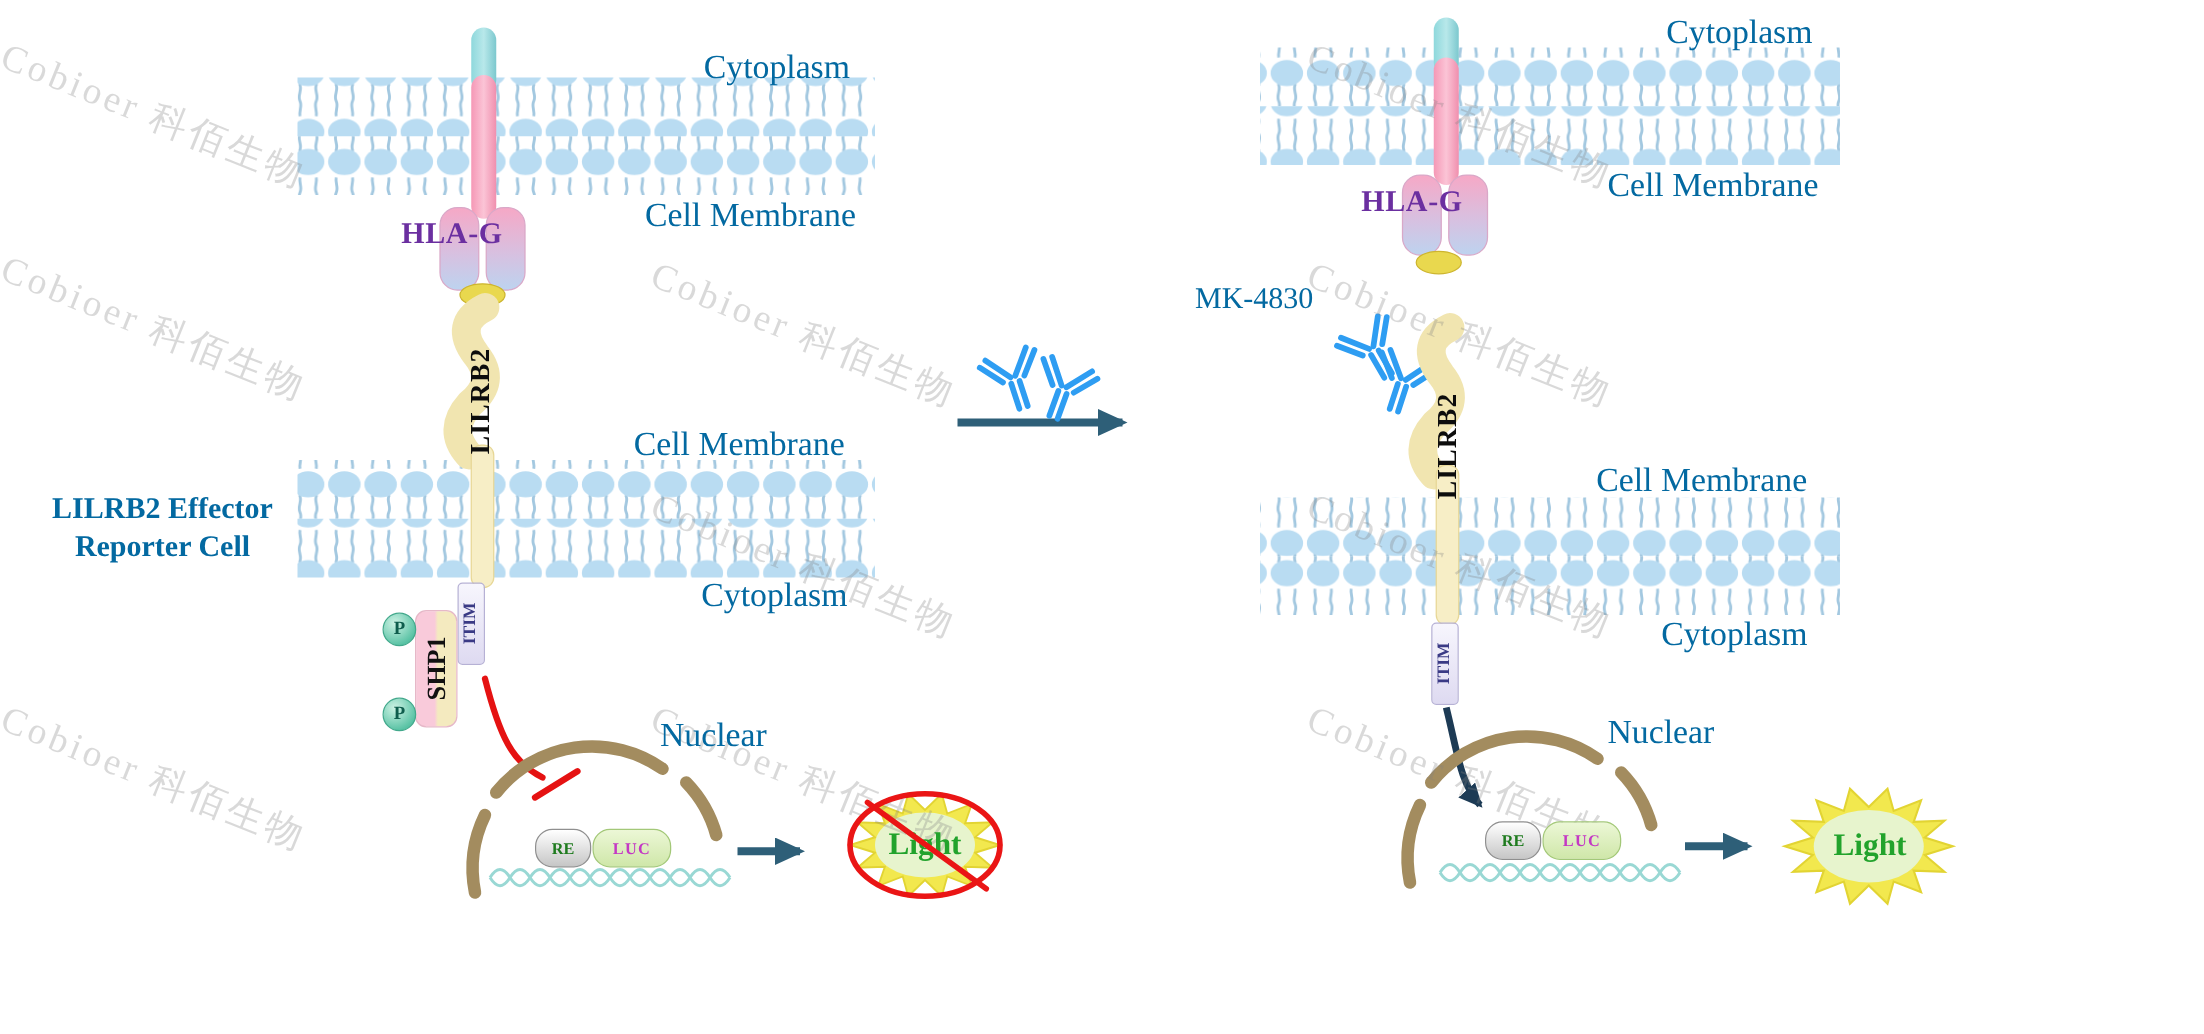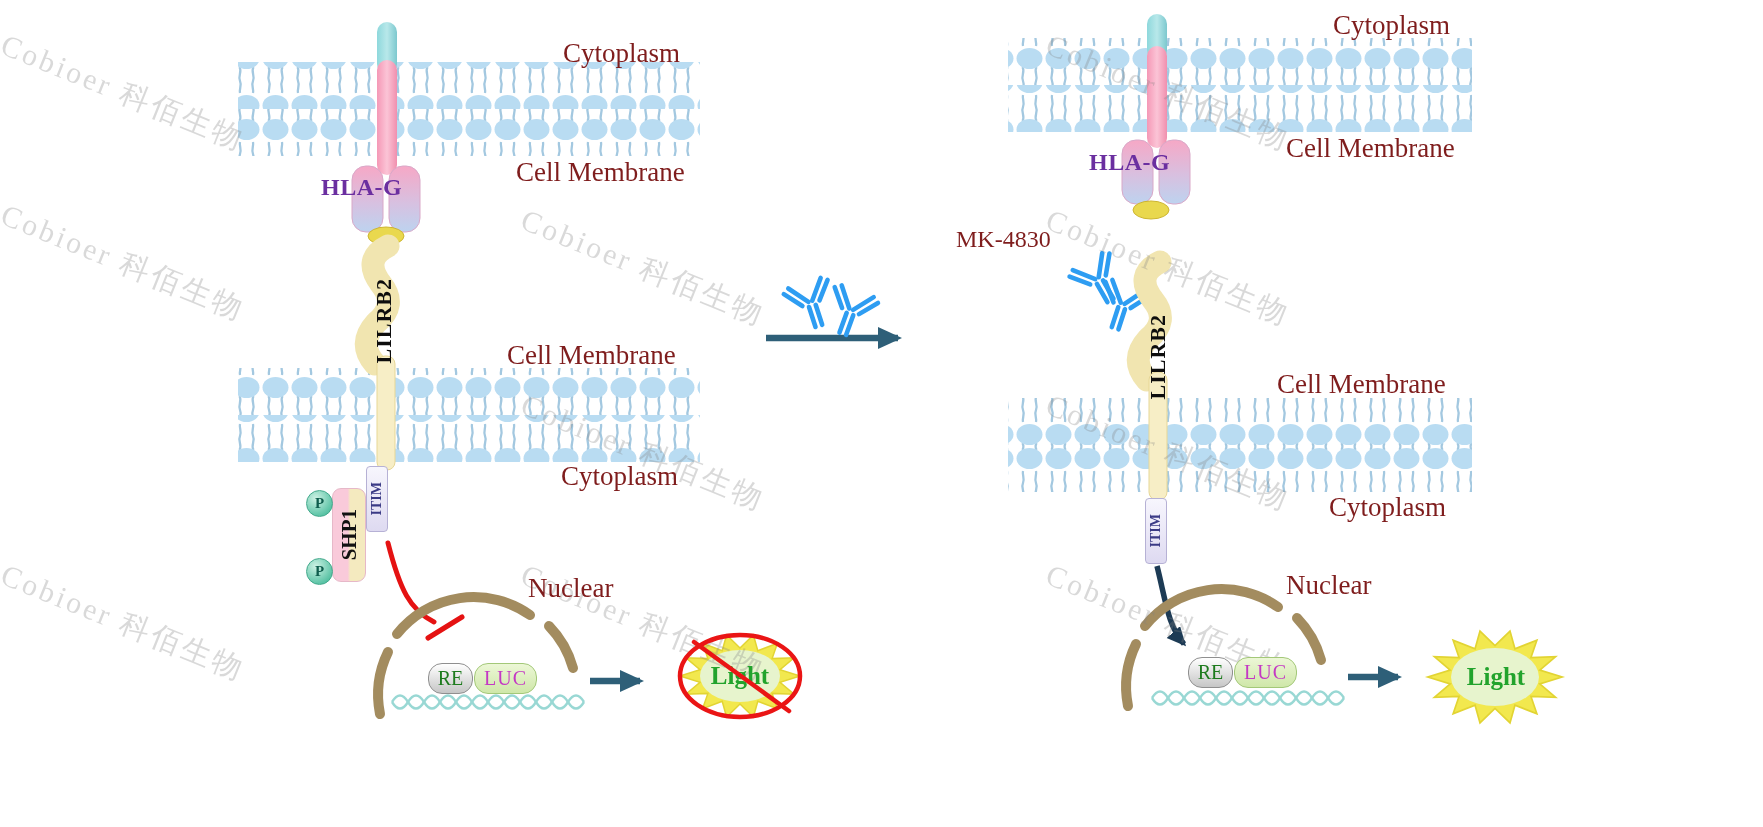--- a/index.html
+++ b/index.html
@@ -4,42 +4,42 @@
 <style>
   *{margin:0;padding:0;box-sizing:border-box}
   html,body{background:#fff}
   body{font-family:"Liberation Serif",serif}
   .stage{position:relative;width:1763px;height:827px;background:#fff;overflow:hidden}
   .gfx{position:absolute;left:0;top:0;z-index:1}
   .gfx-top{position:absolute;left:0;top:0;z-index:12;pointer-events:none}
   .wm{position:absolute;z-index:5;font-size:30px;letter-spacing:3px;color:rgba(128,128,128,.30);
       transform:rotate(22deg);transform-origin:left top;white-space:nowrap;pointer-events:none;
       font-family:"Liberation Serif",serif}
-  .lbl{position:absolute;z-index:10;color:#7f1d1d;white-space:nowrap;font-family:"Liberation Serif",serif}
+  .lbl{position:absolute;z-index:10;color:#0369a1;white-space:nowrap;font-family:"Liberation Serif",serif}
   .big{font-size:27px}
   .cellname{font-weight:bold;font-size:24px;text-align:center;line-height:1.3;white-space:normal}
   .hlag{font-weight:bold;font-size:24px;color:#6b2fa0;letter-spacing:.5px}
   .mk{font-weight:normal;font-size:24px}
   .vwrap{position:absolute;z-index:10;display:flex;align-items:center;justify-content:center}
   .vtext{writing-mode:vertical-rl;transform:rotate(180deg);white-space:nowrap;display:inline-block;
          font-family:"Liberation Serif",serif}
   .lilrb2-t{font-weight:bold;font-size:22px;color:#0d0d0d;letter-spacing:1px}
   .itim-box{position:absolute;z-index:9;width:22px;height:66px;border-radius:4px;
             background:linear-gradient(180deg,#f7f6fd,#dedaf1);border:1px solid #b6b1d5;
             display:flex;align-items:center;justify-content:center}
   .itim-t{font-weight:bold;font-size:14px;color:#3a3a85}
   .shp1-box{position:absolute;z-index:9;width:34px;height:94px;border-radius:9px;
             background:linear-gradient(90deg,#f9cada 0%,#f9cada 46%,#f4eabf 54%,#f4eabf 100%);
             border:1px solid #e6b8c8;display:flex;align-items:center;justify-content:center}
   .shp1-t{font-weight:bold;font-size:21px;color:#111}
   .pcirc{position:absolute;z-index:10;width:27px;height:27px;border-radius:50%;
          background:radial-gradient(circle at 35% 30%,#cdf2e4,#58c2a4 75%);border:1px solid #43a98c;
          display:flex;align-items:center;justify-content:center;font-weight:bold;font-size:15px;color:#0f5d4d}
   .gene{position:absolute;z-index:10;height:31px;display:flex;align-items:center;justify-content:center;
-        font-weight:normal;font-size:20px;border-radius:14px;font-family:"Liberation Serif",serif}
+        font-weight:bold;font-size:13px;border-radius:14px;font-family:"Liberation Serif",serif}
   .re{width:45px;background:linear-gradient(180deg,#ffffff,#c6c6c6);border:1px solid #8f8f8f;color:#1e7b1e}
   .luc{width:63px;background:linear-gradient(180deg,#ecf7d6,#cfe7a9);border:1px solid #a3c878;color:#c438c4;letter-spacing:1px}
   .light-lbl{position:absolute;z-index:11;font-weight:bold;font-size:25px;color:#22a32c;text-align:center;
              font-family:"Liberation Serif",serif}
 </style>
 </head>
 <body>
 
 <div class="stage">
 
@@ -201,20 +201,24 @@
 
   <div class="lbl big" style="left:563px;top:38px">Cytoplasm</div>
   <div class="lbl big" style="left:516px;top:157px">Cell Membrane</div>
   <div class="lbl hlag" style="left:321px;top:174px">HLA-G</div>
 
   <div class="vwrap" style="left:369px;top:250px;width:30px;height:142px">
     <span class="vtext lilrb2-t">LILRB2</span>
   </div>
 
   <div class="lbl big" style="left:507px;top:340px">Cell Membrane</div>
+  <div class="lbl cellname" style="left:8px;top:392px;width:244px">
+    <div>LILRB2 Effector</div>
+    <div>Reporter Cell</div>
+  </div>
   <div class="lbl big" style="left:561px;top:461px">Cytoplasm</div>
 
   <div class="itim-box" style="left:366px;top:466px">
     <span class="vtext itim-t">ITIM</span>
   </div>
   <div class="shp1-box" style="left:332px;top:488px">
     <span class="vtext shp1-t">SHP1</span>
   </div>
   <div class="pcirc" style="left:306px;top:490px">P</div>
   <div class="pcirc" style="left:306px;top:558px">P</div>

